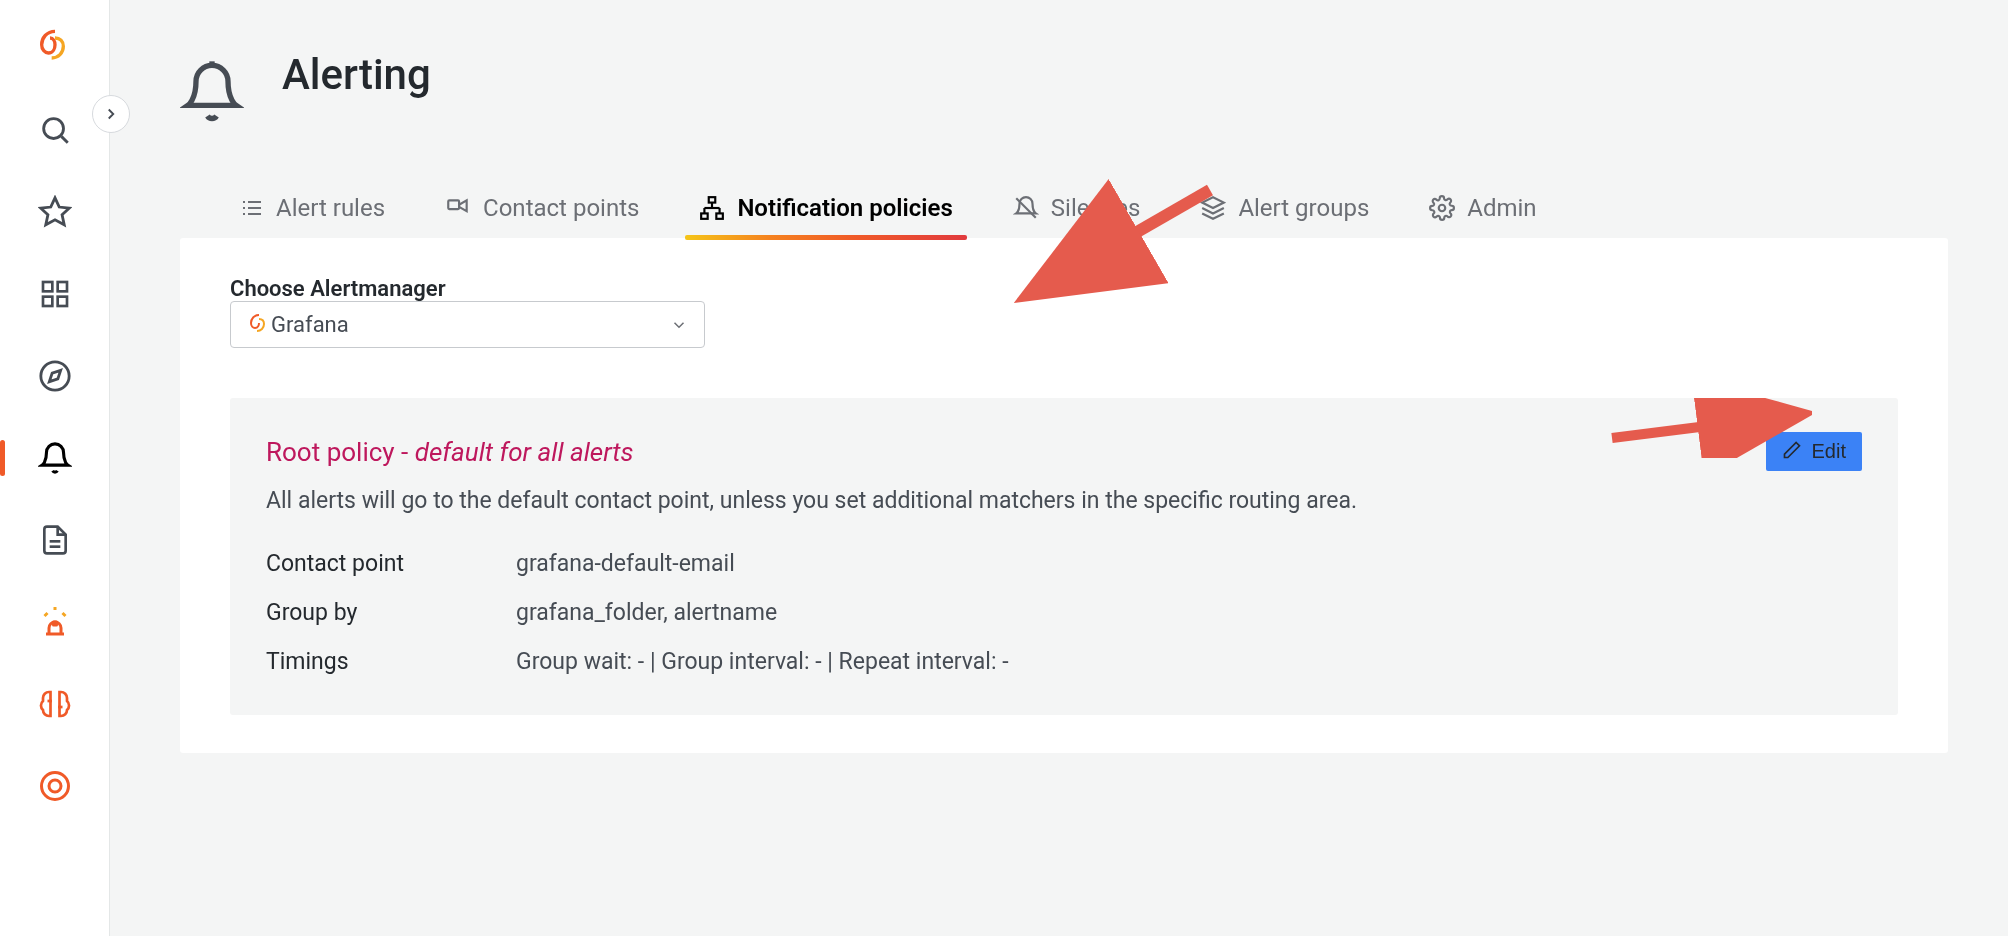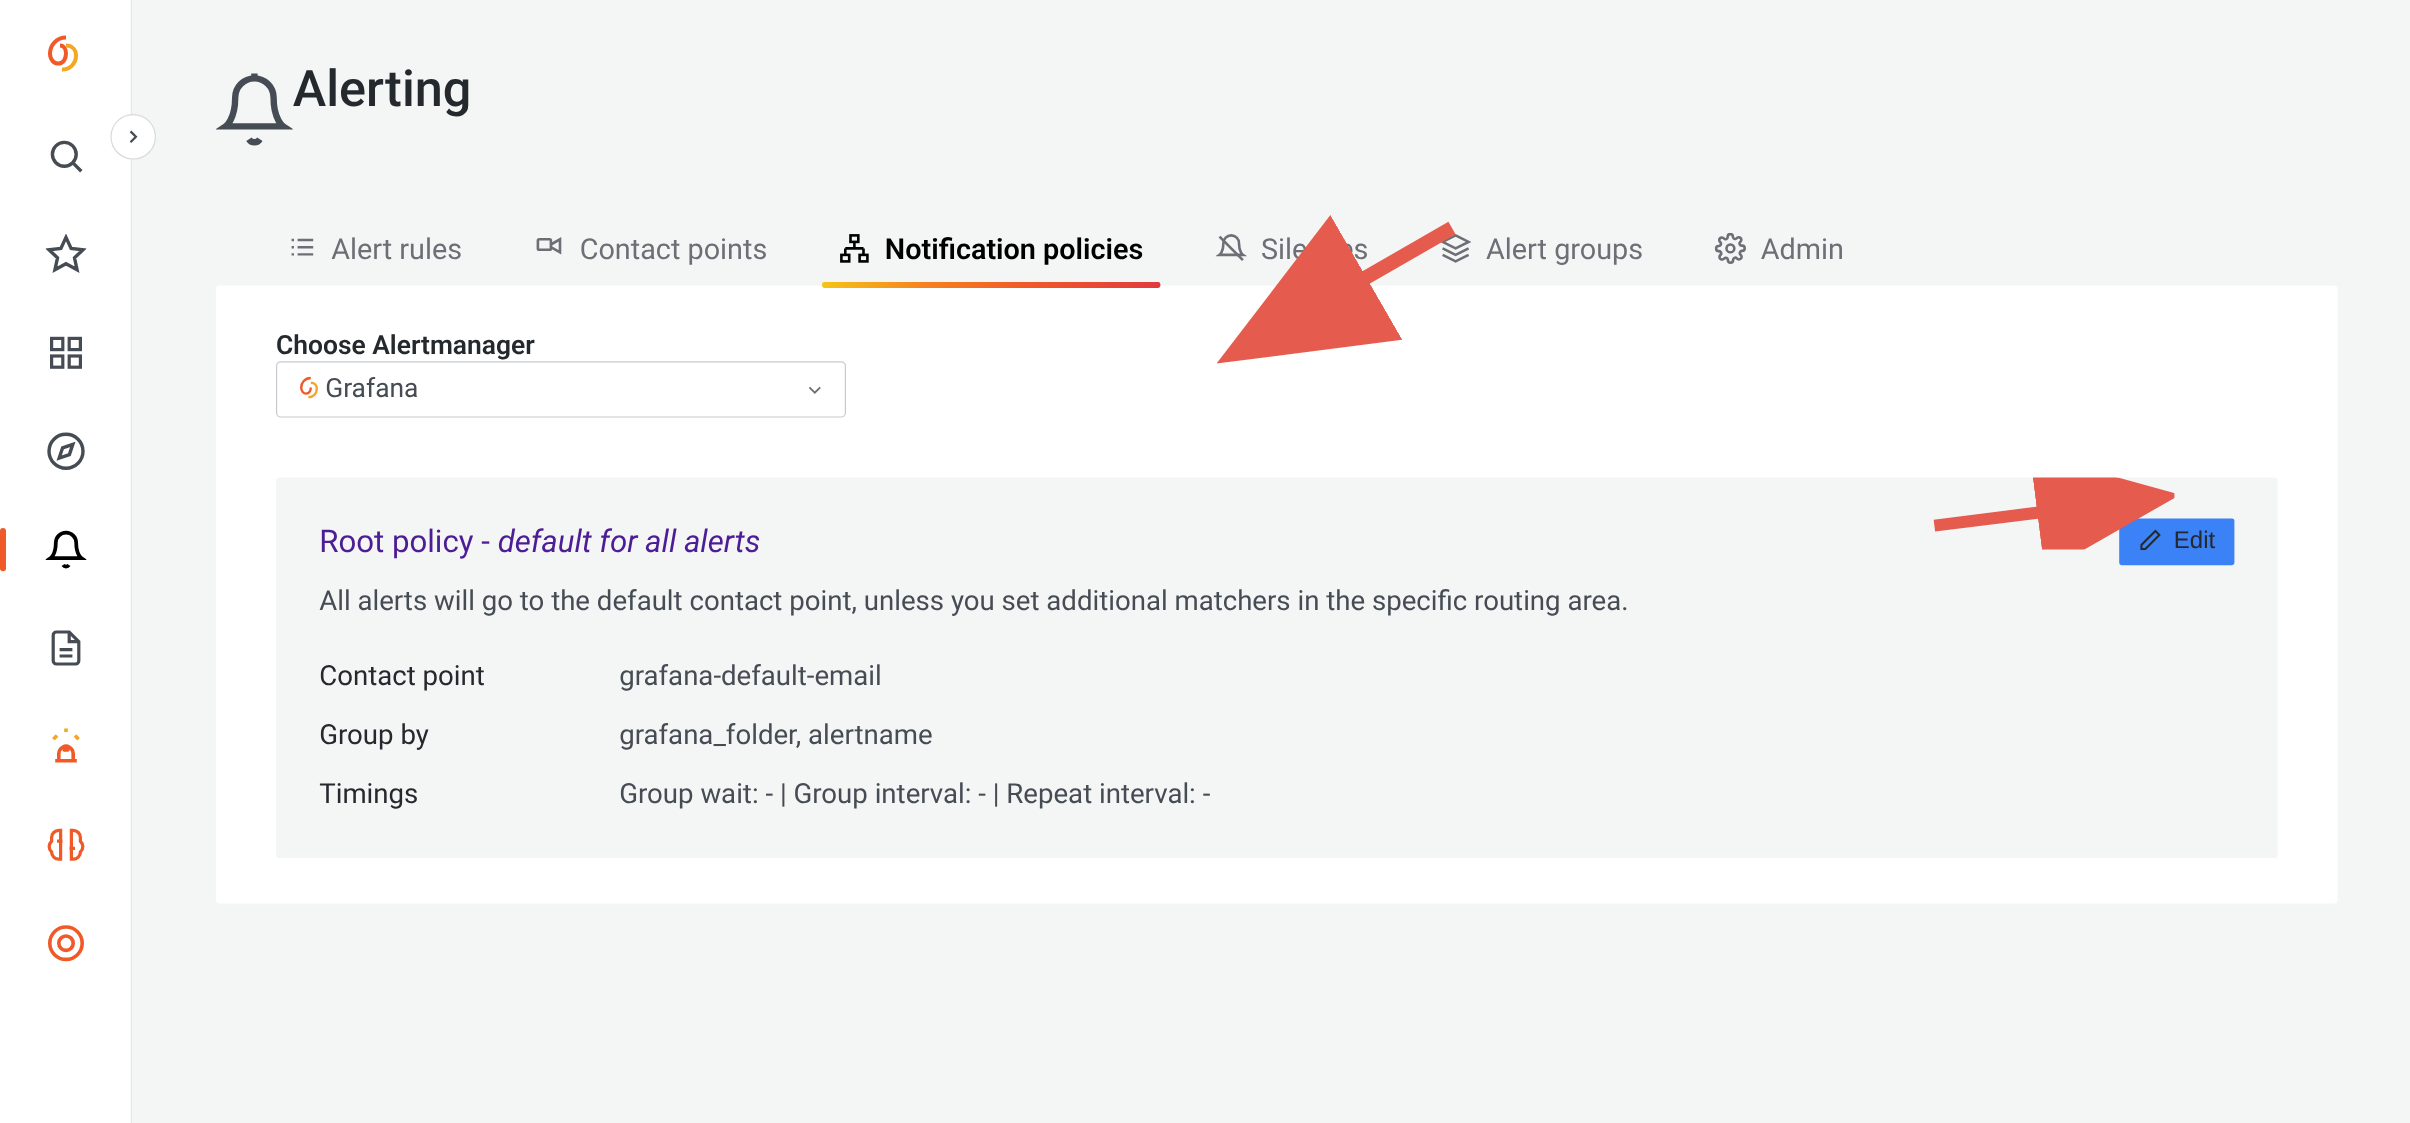--- a/index.html
+++ b/index.html
@@ -63,20 +63,21 @@
   z-index: 10;
   cursor: pointer;
 }
 .main {
   flex: 1;
   padding: 50px 60px 0 70px;
 }
 .page-header {
   display: flex;
   align-items: flex-start;
+  gap: 38px;
 }
 .bell-large {
   color: #464c54;
   margin-top: 10px;
 }
 .title-block h1 {
   font-size: 42px;
   font-weight: 500;
   color: #24292e;
   margin-bottom: 14px;
@@ -88,20 +89,21 @@
 }
 .tabs {
   display: flex;
   gap: 60px;
   margin-top: 70px;
   padding-left: 60px;
   position: relative;
 }
 .tab {
   display: flex;
+  align-items: center;
   gap: 12px;
   font-size: 24px;
   color: #6c6f75;
   padding-bottom: 16px;
   cursor: pointer;
 }
 .tab.active {
   color: #000;
   font-weight: 600;
   position: relative;
@@ -150,21 +152,21 @@
   position: relative;
 }
 .policy-head {
   display: flex;
   align-items: center;
   justify-content: space-between;
   margin-bottom: 16px;
 }
 .policy-title {
   font-size: 26px;
-  color: #4c1d95;
+  color: #be185d;
 }
 .policy-title .italic { font-style: italic; }
 .edit-btn {
   background: #3b82f6;
   border: none;
   padding: 8px 16px;
   font-size: 20px;
   color: #24292e;
   display: flex;
   align-items: flex-start;

